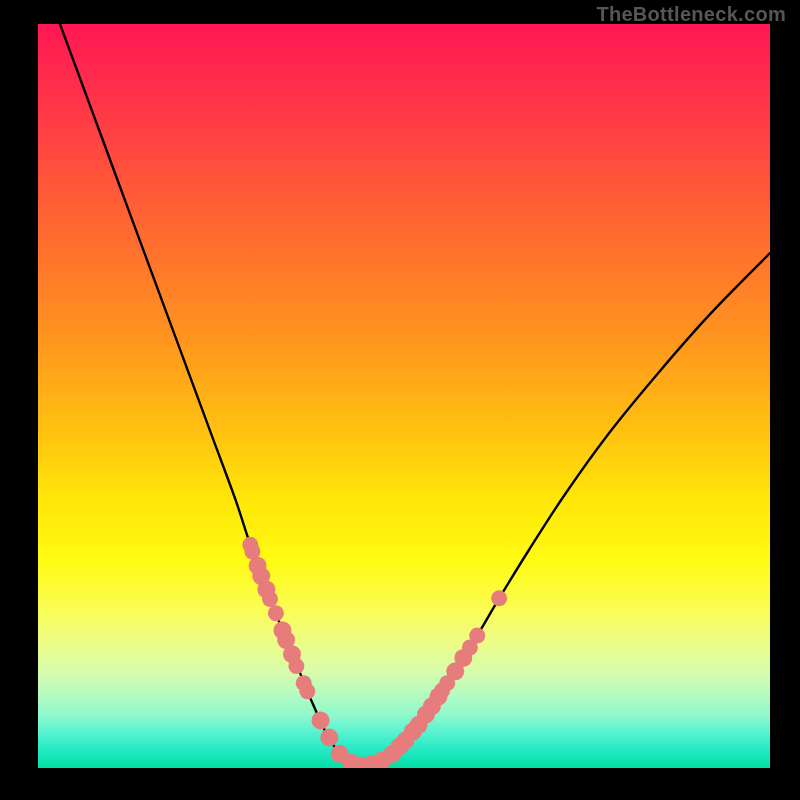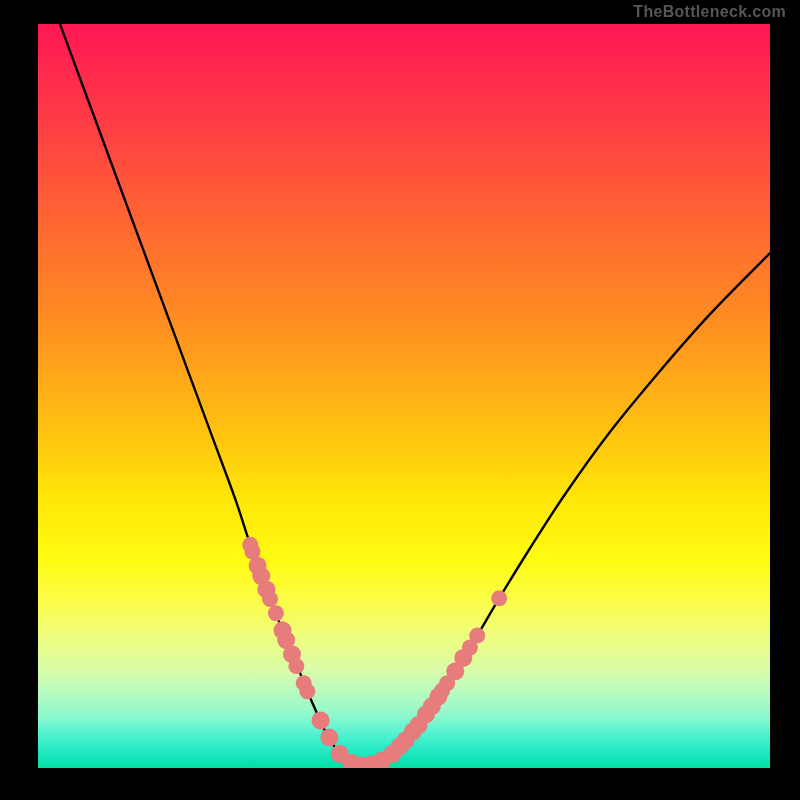--- a/index.html
+++ b/index.html
@@ -39,21 +39,21 @@
       #2fecc7 97%,
       #0fe3b4 99%,
       #04df9e 100%
     );
   }
   .watermark {
     position: absolute;
     top: 3px;
     right: 14px;
     font-family: Arial, Helvetica, sans-serif;
-    font-size: 16px;
+    font-size: 20px;
     font-weight: 600;
     color: #565656;
     letter-spacing: 0.3px;
     text-align: right;
   }
   svg.overlay {
     position: absolute;
     left: 0;
     top: 0;
     width: 732px;

